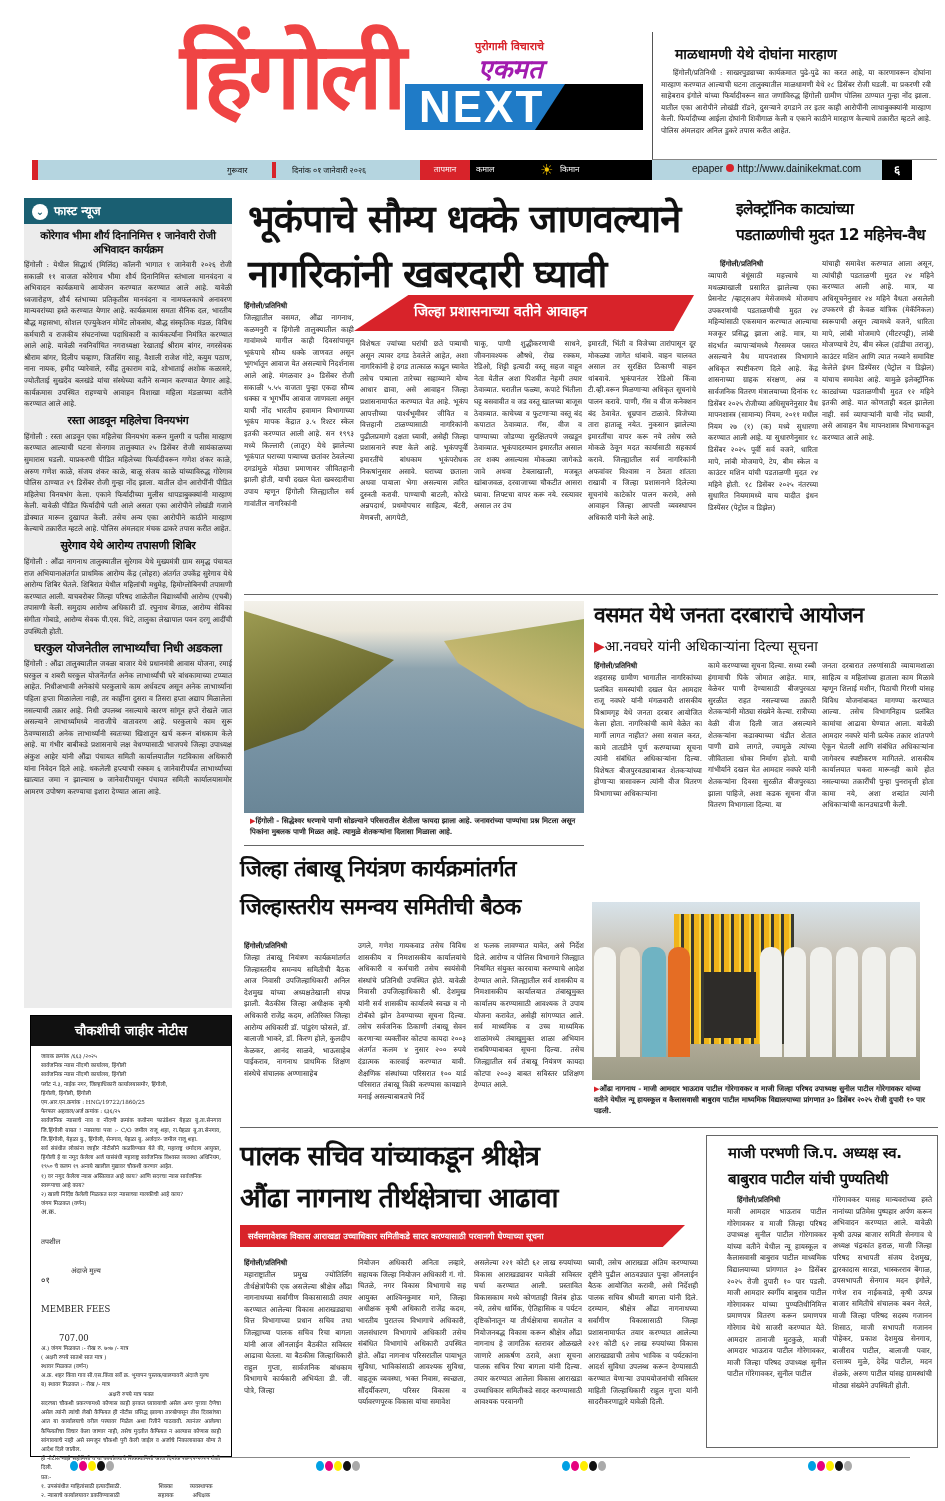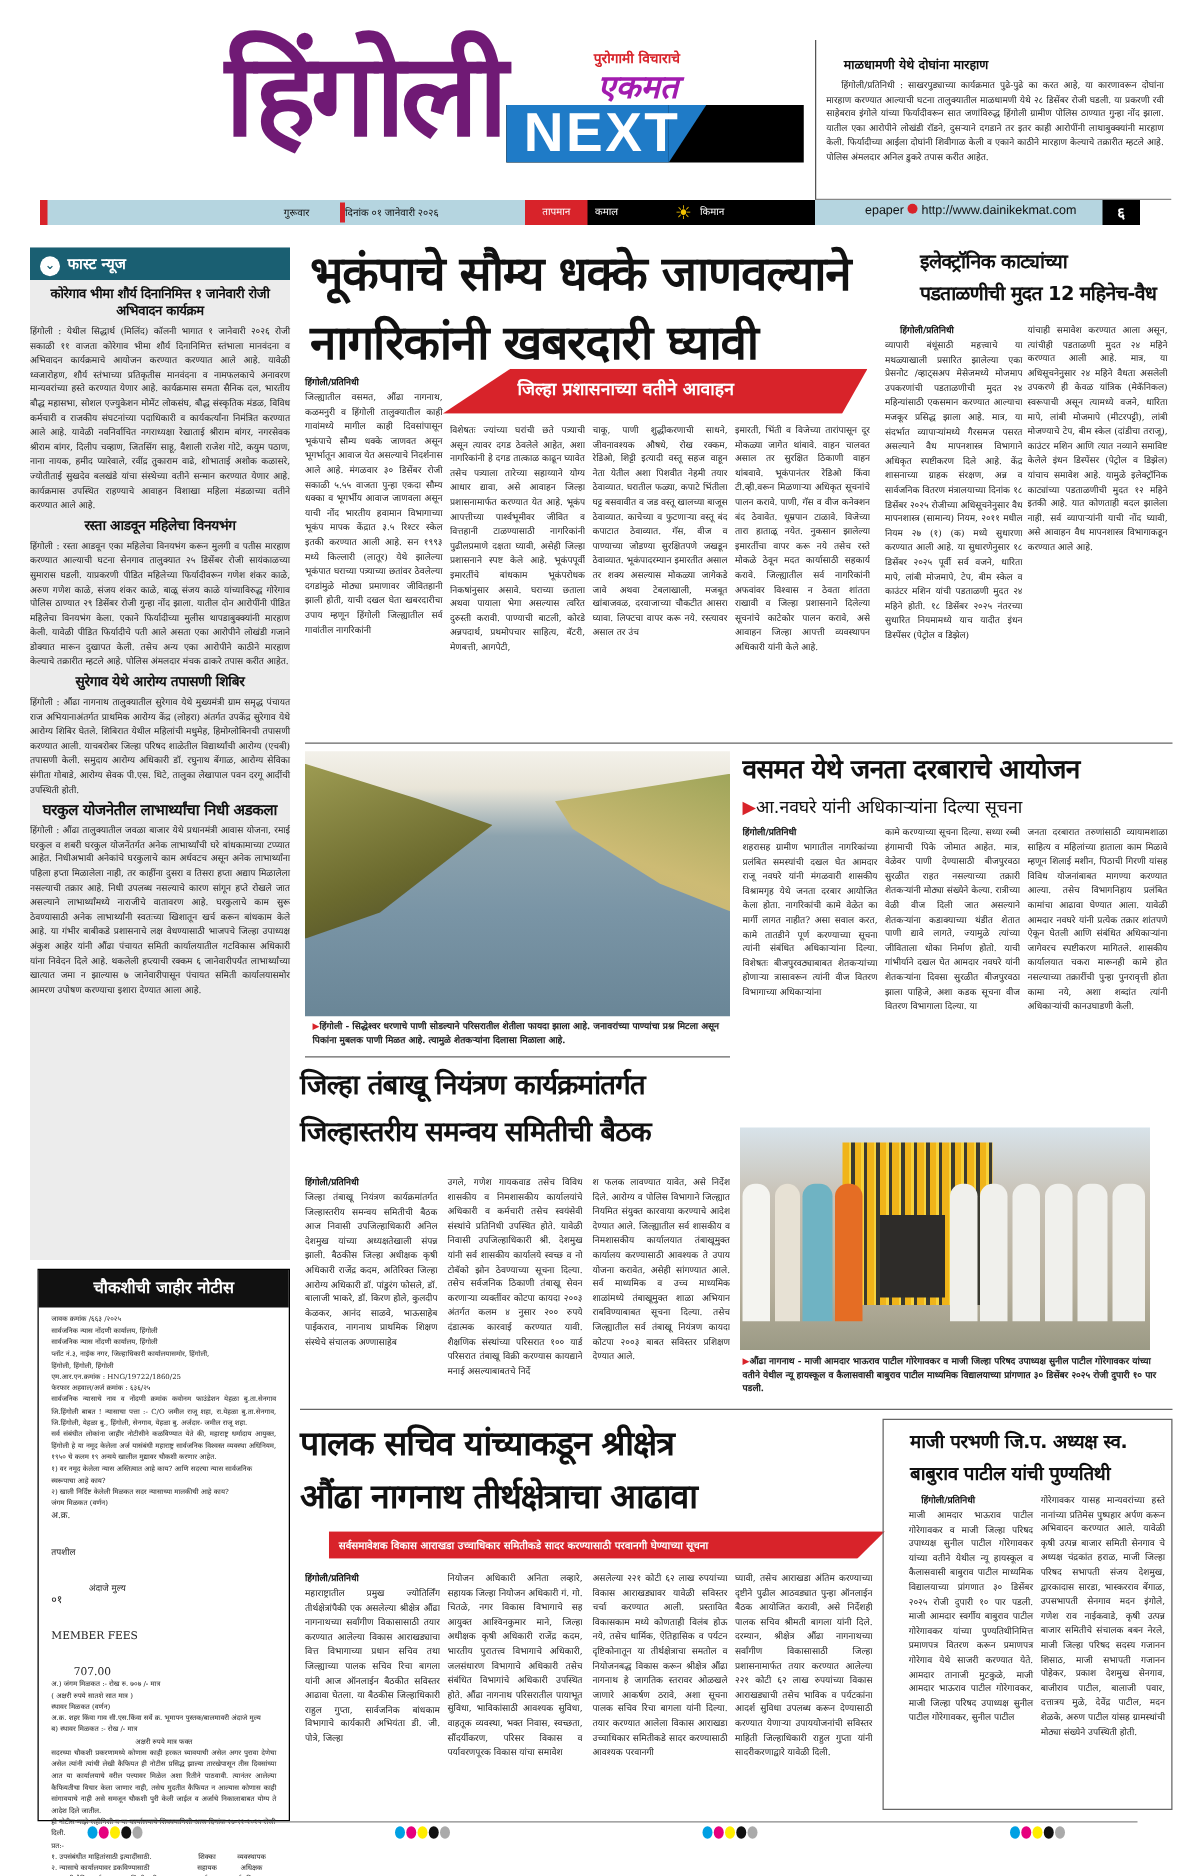--- a/index.html
+++ b/index.html
@@ -4,39 +4,39 @@
 <style>
   * { box-sizing: border-box; margin: 0; padding: 0; }
   html, body { width: 945px; height: 1501px; background: #fff; overflow: hidden; }
   body { font-family: "DejaVu Sans", sans-serif; color: #111; position: relative; }
   .abs { position: absolute; }
   .body-txt { font-family: "DejaVu Serif", serif; font-size: 7.2px; line-height: 11.6px; text-align: justify; color: #222; }
   .head-bold { font-family: "DejaVu Sans", sans-serif; font-weight: bold; letter-spacing: -0.5px; }
   .byline { font-family: "DejaVu Serif", serif; font-size: 7.2px; font-weight: bold; margin-bottom: 2px; }
 
   
-  #mast-title { left: 180px; top: 22px; font-size: 92px; font-weight: 900; line-height: 110px; letter-spacing: -4px; color: #701a75; font-family: "DejaVu Sans", sans-serif; }
+  #mast-title { left: 180px; top: 22px; font-size: 92px; font-weight: 900; line-height: 110px; letter-spacing: -4px; color: #ef4444; font-family: "DejaVu Sans", sans-serif; }
   #lokmat-tag { left: 475px; top: 38px; color: #d8232a; font-size: 11px; font-weight: bold; font-family: "DejaVu Serif", serif; }
   #lokmat-logo { left: 478px; top: 50px; color: #a21caf; font-size: 26px; font-weight: bold; font-style: italic; font-family: "DejaVu Serif", serif; }
   #next-logo { left: 405px; top: 84px; width: 238px; height: 46px; background: #000; overflow: hidden; }
   #next-logo .blue { position: absolute; left: 0; top: 0; width: 130px; height: 46px; background: #1f7bc7; }
   #next-logo .tri { position: absolute; left: 130px; top: 0; width: 0; height: 0; border-top: 46px solid #1f7bc7; border-right: 30px solid transparent; }
   #next-logo span { position: absolute; left: 14px; top: 0; font-size: 44px; font-weight: 900; color: #fff; line-height: 46px; letter-spacing: 2px; font-family: "Liberation Sans", sans-serif; }
 
   
   #topbox { left: 652px; top: 32px; width: 285px; height: 128px; border-left: 1px solid #555; border-bottom: 1px solid #888; padding: 8px 6px 4px 8px; }
-  #topbox h3 { font-size: 10px; font-weight: bold; margin: 4px 0 4px 14px; font-family: "DejaVu Serif", serif; }
+  #topbox h3 { font-size: 14px; font-weight: bold; margin: 4px 0 4px 14px; font-family: "DejaVu Serif", serif; }
   #topbox .body-txt { text-indent: 12px; }
 
   
   #strip { left: 32px; top: 160px; width: 880px; height: 20px; background: #b5d5e0; }
   #strip .red-left { position: absolute; left: 0; top: 0; width: 6px; height: 20px; background: #d8232a; }
   #strip .day { position: absolute; left: 195px; top: 4px; font-size: 8px; font-family: "DejaVu Serif", serif; }
   #strip .redbar { position: absolute; left: 240px; top: 2px; width: 4px; height: 16px; background: #d8232a; }
-  #strip .date { position: absolute; left: 244px; top: 4px; font-size: 8px; font-family: Liberation Sans, sans-serif; }
+  #strip .date { position: absolute; left: 260px; top: 4px; font-size: 8px; font-family: Liberation Serif, serif; }
   #strip .temp-box { position: absolute; left: 388px; top: 0; width: 232px; height: 20px; background: #000; }
   #strip .temp-label { position: absolute; left: 0; top: 0; width: 50px; height: 20px; background: #d8232a; color: #fff; font-size: 8px; line-height: 20px; text-align: center; font-family: "DejaVu Serif", serif; }
   #strip .temp-max { position: absolute; left: 56px; top: 0; color: #fff; font-size: 8px; line-height: 20px; font-family: "DejaVu Serif", serif; }
   #strip .sun { position: absolute; left: 120px; top: 1px; color: #f3c200; font-size: 15px; line-height: 18px; }
   #strip .temp-min { position: absolute; left: 140px; top: 0; color: #fff; font-size: 8px; line-height: 20px; font-family: "DejaVu Serif", serif; }
   #strip .epaper { position: absolute; left: 660px; top: 3px; font-size: 10px; font-family: "Liberation Sans", sans-serif; }
   #strip .epaper .dot { display: inline-block; width: 8px; height: 8px; border-radius: 50%; background: #d8232a; margin: 0 3px; }
   #strip .page-no { position: absolute; right: 0; top: 0; width: 30px; height: 20px; background: #000; color: #fff; font-size: 12px; line-height: 20px; text-align: center; font-weight: bold; }
 
   
@@ -73,21 +73,21 @@
   #ceremony .ppl { position: absolute; top: 45px; height: 110px; background: #f0f0ec; border-radius: 10px 10px 0 0; }
   .caption { position: absolute; font-family: "DejaVu Serif", serif; font-size: 7.2px; line-height: 11px; font-weight: bold; color: #222; }
 
   
   #h-elec { left: 736px; top: 196px; width: 230px; font-size: 15.5px; line-height: 26px; font-weight: bold; }
   #h-vasmat { left: 594px; top: 600px; width: 345px; font-size: 21px; line-height: 30px; font-weight: bold; letter-spacing: -0.5px; }
   #h-vasmat-sub { left: 594px; top: 636px; width: 345px; font-size: 14px; line-height: 20px; }
   #h-vasmat-sub .tri { color: #d8232a; }
   #h-tobacco { left: 240px; top: 850px; width: 350px; font-size: 22px; line-height: 38px; font-weight: bold; letter-spacing: -0.6px; }
   #h-palak { left: 240px; top: 1135px; width: 470px; font-size: 27px; line-height: 42px; font-weight: 900; letter-spacing: -0.8px; }
-  #palak-banner { left: 240px; top: 1225px; width: 445px; height: 22px; margin-left: 23px; }
+  #palak-banner { left: 240px; top: 1225px; width: 445px; height: 22px; }
   #palak-banner .bg { position: absolute; inset: 0; background: #d8232a; clip-path: polygon(0 0, 100% 0, 95% 100%, 0 100%); }
   #palak-banner .txt { position: absolute; left: 8px; top: 5px; color: #fff; font-size: 8.2px; font-weight: bold; white-space: nowrap; }
   #memorial { left: 706px; top: 1135px; width: 232px; height: 313px; border: 1px solid #666; padding-left: 15px; }
   #memorial h2 { font-size: 15px; line-height: 26px; font-weight: bold; padding: 4px 6px 0; letter-spacing: -0.3px; }
 
   
   .cmyk { position: absolute; top: 1461px; display: flex; gap: 1px; }
   .cmyk span { width: 8px; height: 10px; border-radius: 50%; display: block; }
 </style>
 </head>

